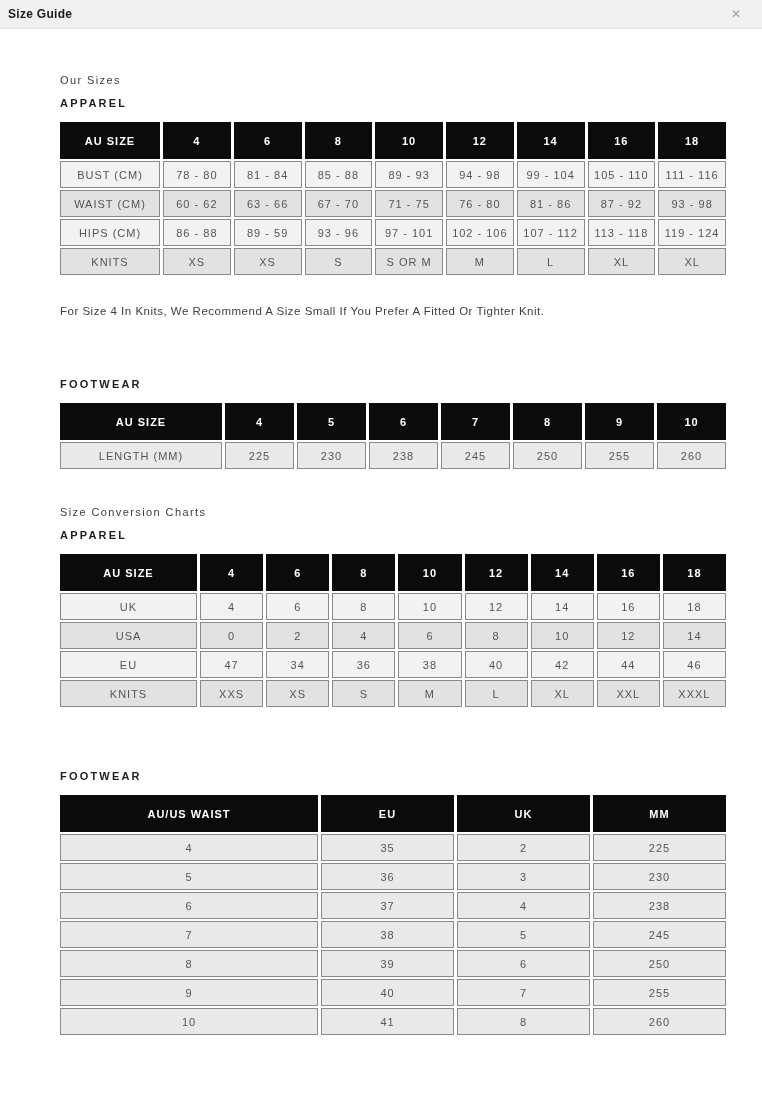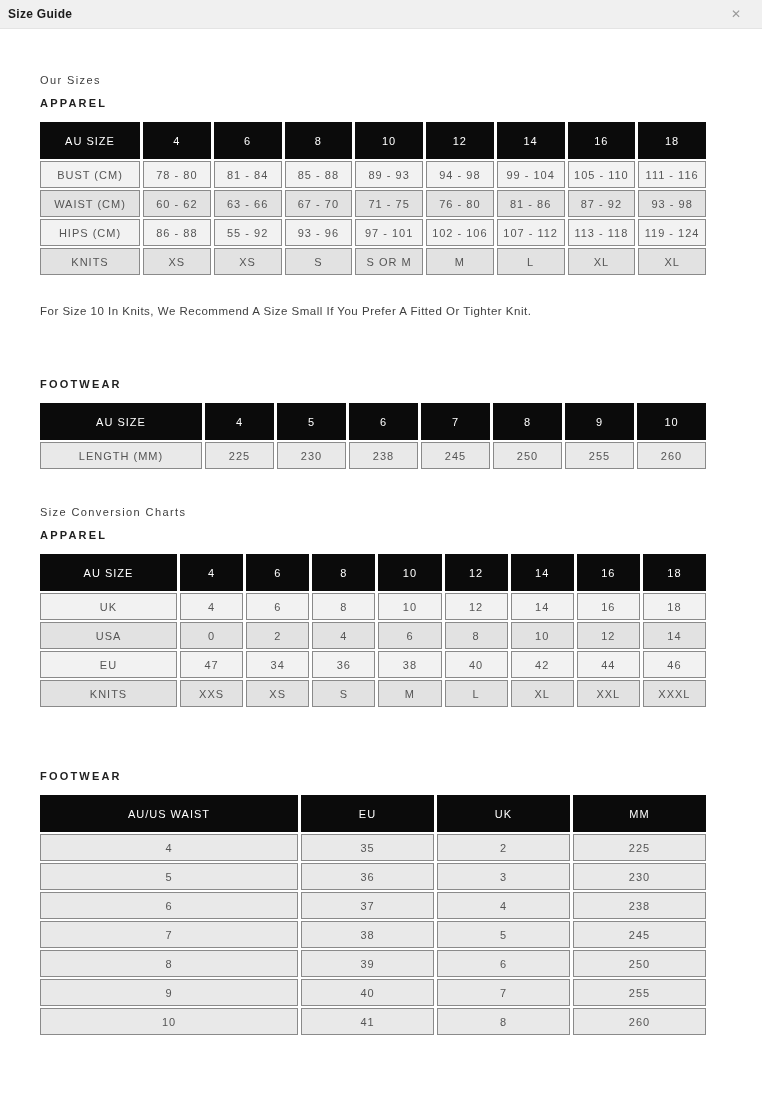--- a/index.html
+++ b/index.html
@@ -21,34 +21,34 @@
     font-family:"Liberation Sans",sans-serif;color:var(--body-text);
   }
   .modal-header{
     height:29px;background:var(--header-bar-bg);
     border-bottom:1px solid #e4e4e4;
     display:flex;align-items:center;justify-content:space-between;
     padding:0 21px 0 8px;
   }
   .modal-title{font-size:12px;font-weight:bold;color:var(--header-bar-text);letter-spacing:.3px;}
   .close{font-size:12px;color:#9a9a9a;cursor:pointer;line-height:1;}
-  .content{padding:0 40px;}
+  .content{padding:0 60px;}
   .section-title{
     margin-top:45px;font-size:11px;color:#3c3c3c;letter-spacing:1.4px;
   }
   .sub-label{
     margin-top:11px;font-size:11px;font-weight:bold;color:#1f1f1f;letter-spacing:2.2px;
   }
   table.sg{
     border-collapse:separate;border-spacing:3px 2px;table-layout:fixed;
     width:672px;margin:11px 0 0 -3px;
   }
   table.sg th{
     background:var(--table-header-bg);color:var(--table-header-text);
-    font-size:11px;font-weight:normal;letter-spacing:1px;
+    font-size:11px;font-weight:bold;letter-spacing:1px;
     height:37px;text-align:center;padding:0 2px;
   }
   table.sg td{
     background:var(--cell-bg-plain);border:1px solid var(--cell-border);
     font-size:11px;color:var(--cell-text);letter-spacing:1px;
     height:27px;text-align:center;padding:0 2px;
     white-space:nowrap;overflow:hidden;
   }
   table.striped tbody tr:nth-child(odd) td{background:var(--cell-bg-light);}
   table.striped tbody tr:nth-child(even) td{background:var(--cell-bg-dark);}
@@ -119,21 +119,21 @@
           <td>67 - 70</td>
           <td>71 - 75</td>
           <td>76 - 80</td>
           <td>81 - 86</td>
           <td>87 - 92</td>
           <td>93 - 98</td>
         </tr>
         <tr>
           <td>HIPS (CM)</td>
           <td>86 - 88</td>
-          <td>55 - 92</td>
+          <td>89 - 59</td>
           <td>93 - 96</td>
           <td>97 - 101</td>
           <td>102 - 106</td>
           <td>107 - 112</td>
           <td>113 - 118</td>
           <td>119 - 124</td>
         </tr>
         <tr>
           <td>KNITS</td>
           <td>XS</td>
@@ -141,21 +141,21 @@
           <td>S</td>
           <td>S OR M</td>
           <td>M</td>
           <td>L</td>
           <td>XL</td>
           <td>XL</td>
         </tr>
       </tbody>
     </table>
 
-  <p class="note">For Size 10 In Knits, We Recommend A Size Small If You Prefer A Fitted Or Tighter Knit.</p>
+  <p class="note">For Size 4 In Knits, We Recommend A Size Small If You Prefer A Fitted Or Tighter Knit.</p>
 
   <div class="sub-label gap-lg">FOOTWEAR</div>
   <table class="sg t2">
       <colgroup>
         <col class="c0">
         <col>
         <col>
         <col>
         <col>
         <col>

